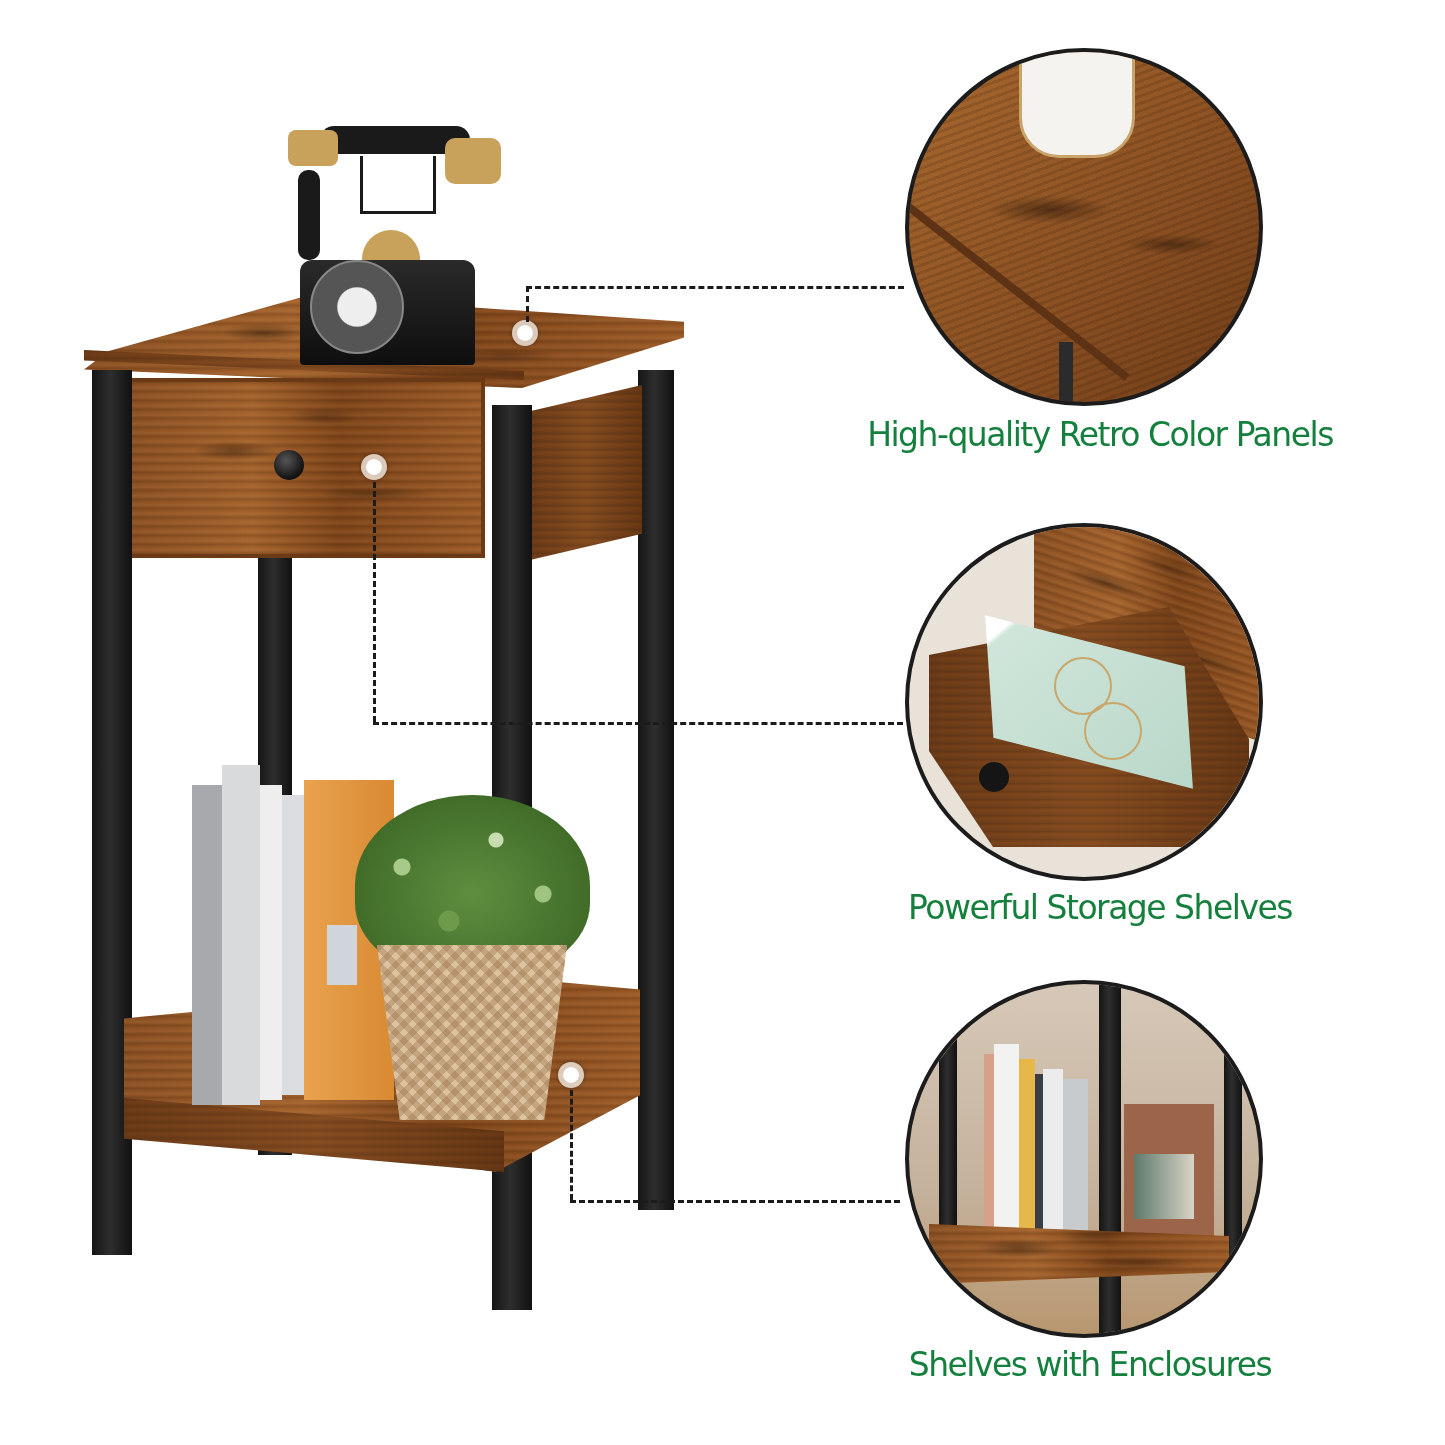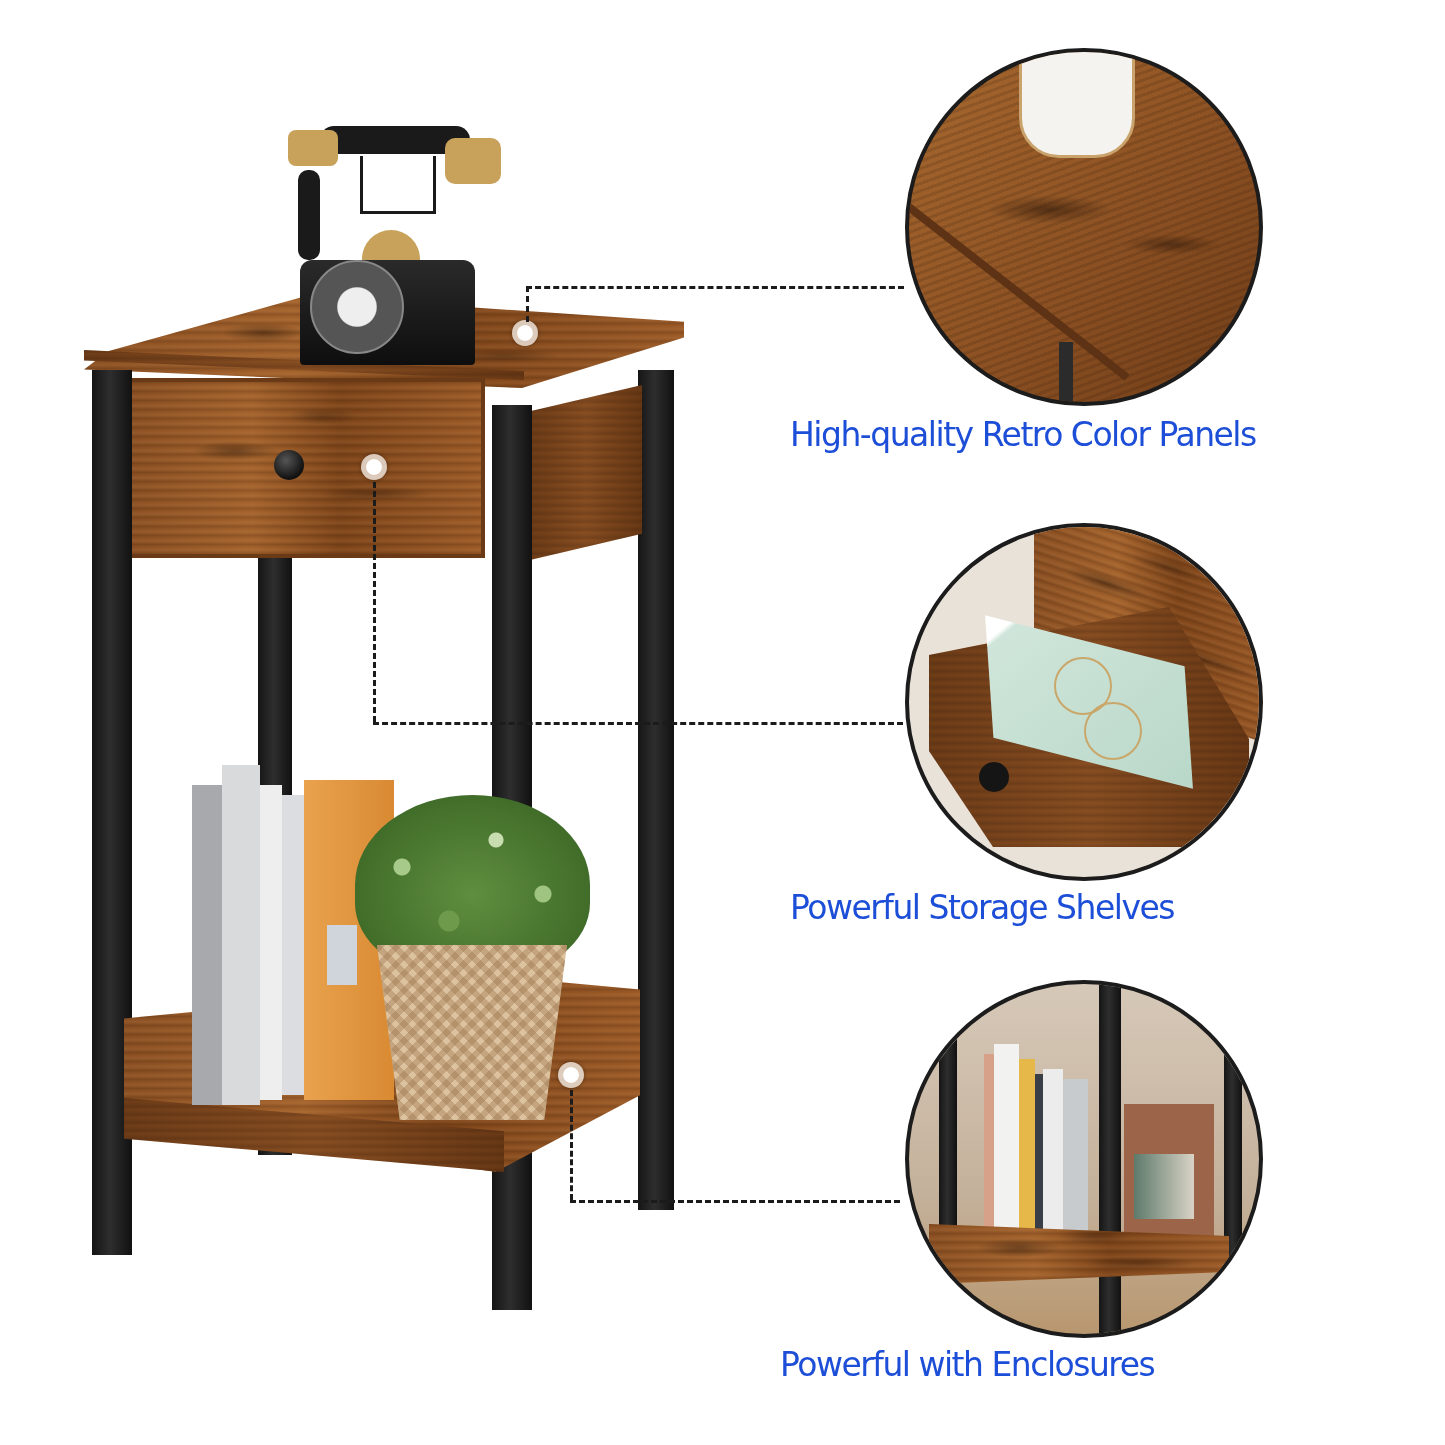--- a/index.html
+++ b/index.html
@@ -30,21 +30,21 @@
     width: 26px; height: 26px; border-radius: 50%;
     background: radial-gradient(circle, #ffffff 0 40%, rgba(235,225,215,0.85) 45% 100%);
     box-shadow: 0 0 4px rgba(0,0,0,0.35);
   }
 
   .circle {
     border-radius: 50%; border: 4px solid #1c1c1c; overflow: hidden; box-sizing: border-box;
   }
   .label {
     font-family: "DejaVu Sans", "Liberation Sans", sans-serif;
-    color: #1d4ed8; font-size: 33px; letter-spacing: -1.5px; white-space: nowrap; text-align: left;
+    color: #15803d; font-size: 33px; letter-spacing: -1.5px; white-space: nowrap; text-align: center;
   }
 </style>
 </head>
 <body>
 
 <div class="abs" style="left:0;top:0;width:720px;height:1445px;">
 
   <div class="abs metal" style="left:258px;top:530px;width:34px;height:625px;"></div>
   <div class="abs metal" style="left:638px;top:370px;width:36px;height:840px;"></div>
 
@@ -140,13 +140,13 @@
     <div class="abs" style="left:10px;top:0;width:25px;height:200px;background:#f2f2f0;"></div>
     <div class="abs" style="left:35px;top:15px;width:16px;height:185px;background:#e6b84a;"></div>
     <div class="abs" style="left:51px;top:30px;width:8px;height:170px;background:#3a3f47;"></div>
     <div class="abs" style="left:59px;top:25px;width:20px;height:175px;background:#ececec;"></div>
     <div class="abs" style="left:79px;top:35px;width:25px;height:165px;background:#c7cbce;"></div>
     <div class="abs" style="left:140px;top:60px;width:90px;height:140px;background:#9c6448;"></div>
     <div class="abs" style="left:150px;top:110px;width:60px;height:65px;background:linear-gradient(90deg,#5d7a6b,#d9d3c6);"></div>
   </div>
   <div class="abs wood" style="left:20px;top:240px;width:300px;height:60px;clip-path:polygon(0 0,100% 20%,100% 80%,0 100%);"></div>
 </div>
-<div class="abs label" style="left:780px;top:1345px;width:620px;">Powerful with Enclosures</div>
+<div class="abs label" style="left:780px;top:1345px;width:620px;">Shelves with Enclosures</div>
 
 </body></html>

